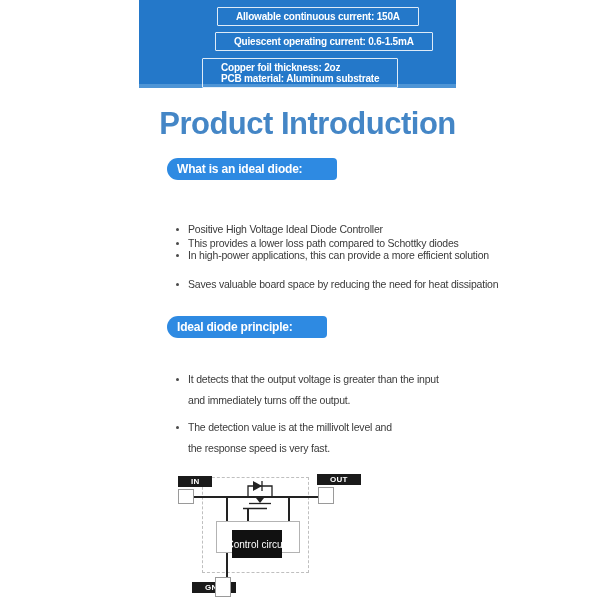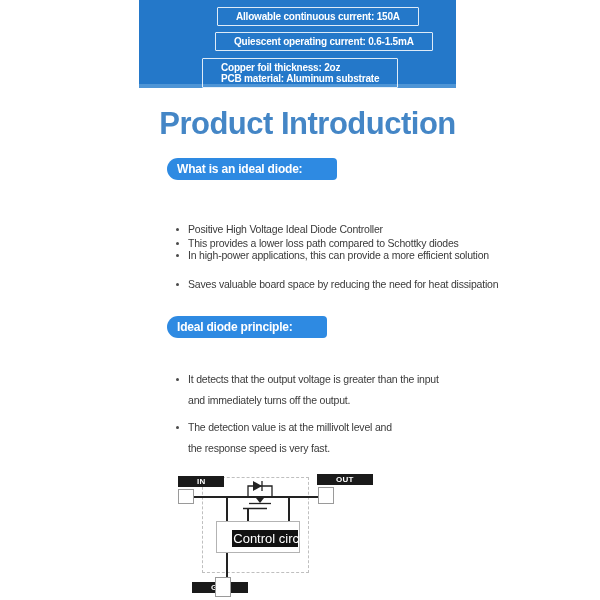--- a/index.html
+++ b/index.html
@@ -29,30 +29,30 @@
   .bullet{position:absolute;display:flex;align-items:flex-start;}
   .dot{width:3px;height:3px;border-radius:50%;background:#4a4a4a;margin-top:6px;flex:0 0 auto;}
   .bullet-text{
     margin-left:9px;color:#3a3a3a;font-size:10.5px;letter-spacing:-0.2px;
     line-height:21px;white-space:pre-line;
   }
   .tight .bullet-text{line-height:14px;}
   
   .pin-label{
     position:absolute;background:#1a1a1a;color:#fff;font-size:8px;font-weight:700;
-    line-height:11px;padding:0 19px;letter-spacing:0.2px;
+    line-height:11px;padding:0 13px;letter-spacing:0.2px;
   }
   .pin-box{position:absolute;background:#fff;border:1px solid #9a9a9a;box-sizing:border-box;}
   .dashed-box{position:absolute;left:202px;top:477px;width:105px;height:94px;border:1px dashed #bfbfbf;}
   .hline{position:absolute;height:1.5px;background:#222;}
   .vline{position:absolute;width:1.5px;background:#222;}
   .ctrl-outer{position:absolute;left:216px;top:521px;width:84px;height:32px;border:1px solid #b3b3b3;background:#fff;box-sizing:border-box;}
   .ctrl-label{
-    position:absolute;left:232px;top:530px;width:50px;height:17px;background:#111;color:#fff;
-    font-size:13px;display:flex;align-items:center;justify-content:center;white-space:nowrap;padding-left:16px;
+    position:absolute;left:232px;top:530px;width:50px;height:28px;background:#111;color:#fff;
+    font-size:10px;display:flex;align-items:center;justify-content:center;white-space:nowrap;
   }
   .mosfet{position:absolute;left:233px;top:477px;}
 </style>
 </head>
 <body>
 
 <div class="page">
 
   <div class="banner" style="background-color: rgb(36, 120, 201);">
     <div class="spec-box" style="left:78px;top:7px;">Allowable continuous current: 150A</div>

